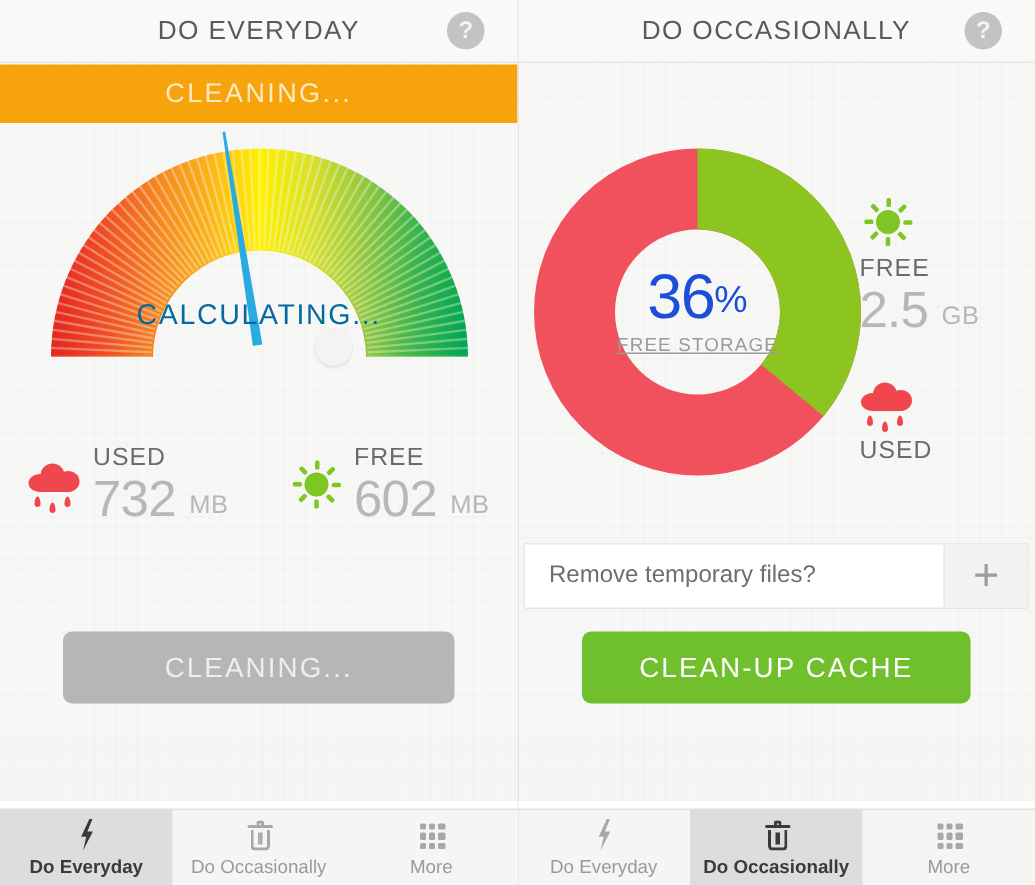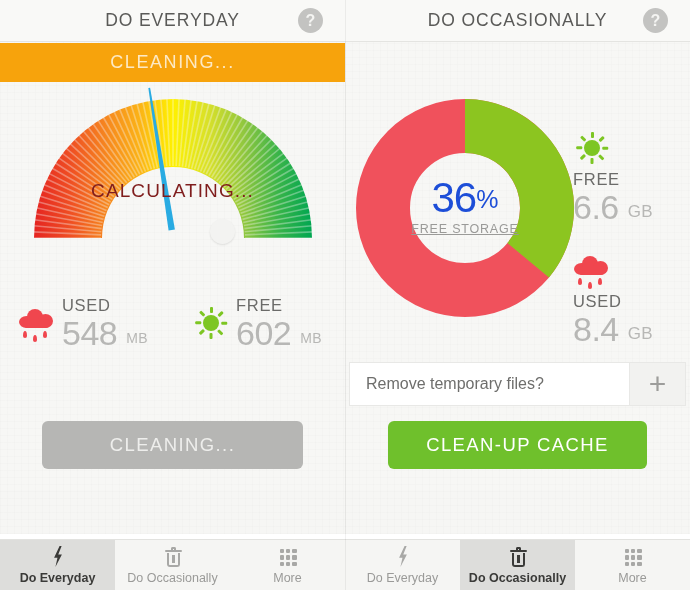--- a/index.html
+++ b/index.html
@@ -121,22 +121,22 @@
     font-weight: 400;
     letter-spacing: -2px;
     line-height: 74px;
   }
   .gauge-pct .unit {
     font-size: 34px;
     letter-spacing: 0;
     vertical-align: 8px;
   }
   .gauge-status {
-    margin-top: 0;
-    color: #7f1d1d;
+    margin-top: 20px;
+    color: #0369a1;
     font-size: 19px;
     letter-spacing: 1.1px;
   }
 
   
   .stats-row {
     position: absolute;
     left: 0; top: 295px;
     width: 345px; height: 64px;
     z-index: 4;
@@ -162,21 +162,21 @@
     letter-spacing: 0.7px;
     line-height: 20px;
   }
   .stat-value {
     color: #b7b7b5;
     font-size: 34px;
     line-height: 36px;
     letter-spacing: -0.5px;
   }
   .stat-value .u {
-    font-size: 14px;
+    font-size: 17px;
     letter-spacing: 0.4px;
     vertical-align: 2px;
     text-align: right;
   }
 
   
   .ic-cloud { position: absolute; left: 1px; top: 4px; width: 34px; height: 19px; }
   .ic-cloud i {
     position: absolute; border-radius: 50%; background: #f0464e;
   }
@@ -541,21 +541,21 @@
               <i></i>
               <i></i>
               <i></i>
             </div>
           <div class="ic-drop d1"></div>
             <div class="ic-drop d2"></div>
             <div class="ic-drop d3"></div>
         </div>
         <div class="stat-body">
           <div class="stat-label">USED</div>
-          <div class="stat-value"><span>548</span> <span class="u">MB</span></div>
+          <div class="stat-value"><span>732</span> <span class="u">MB</span></div>
         </div>
       </div>
       <div class="stat stat-b">
         <div class="stat-icon">
           <div class="ic-sun">
               <div class="core"></div>
               <div class="ray" style="transform: rotate(0deg);"></div>
               <div class="ray" style="transform: rotate(45deg);"></div>
               <div class="ray" style="transform: rotate(90deg);"></div>
               <div class="ray" style="transform: rotate(135deg);"></div>
@@ -640,36 +640,35 @@
               <div class="ray" style="transform: rotate(45deg);"></div>
               <div class="ray" style="transform: rotate(90deg);"></div>
               <div class="ray" style="transform: rotate(135deg);"></div>
               <div class="ray" style="transform: rotate(180deg);"></div>
               <div class="ray" style="transform: rotate(225deg);"></div>
               <div class="ray" style="transform: rotate(270deg);"></div>
               <div class="ray" style="transform: rotate(315deg);"></div>
             </div>
         </div>
         <div class="legend-label">FREE</div>
-        <div class="legend-value"><span>6.6</span> <span class="u">GB</span></div>
+        <div class="legend-value"><span>2.5</span> <span class="u">GB</span></div>
       </div>
       <div class="legend-item">
         <div class="legend-icon">
           <div class="ic-cloud">
               <i></i>
               <i></i>
               <i></i>
               <i></i>
             </div>
           <div class="ic-drop d1"></div>
             <div class="ic-drop d2"></div>
             <div class="ic-drop d3"></div>
         </div>
         <div class="legend-label">USED</div>
-        <div class="legend-value"><span>8.4</span> <span class="u">GB</span></div>
       </div>
     </div>
 
     <div class="temp-row">
       <div class="temp-text">Remove temporary files?</div>
       <div class="temp-plus">+</div>
     </div>
 
     <div class="action-btn" id="btn-cleanup">CLEAN-UP CACHE</div>
 

